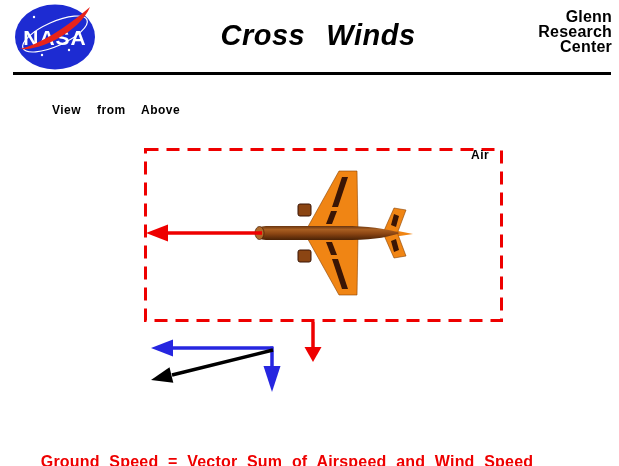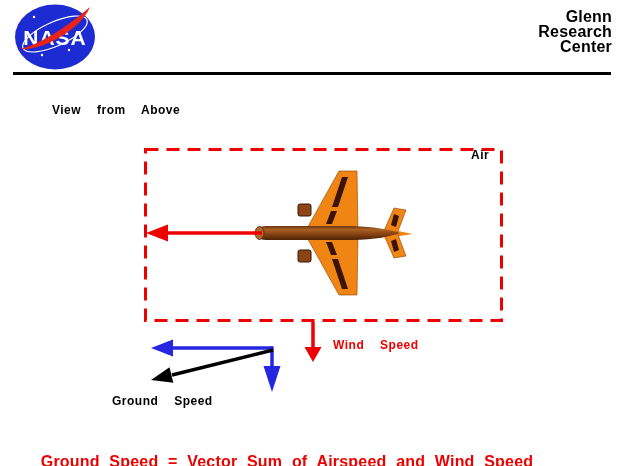--- a/index.html
+++ b/index.html
@@ -46,20 +46,21 @@
     <ellipse cx="41" cy="34" rx="40" ry="32.5" fill="#1d2bd2"></ellipse>
     <ellipse cx="41" cy="31" rx="35" ry="12" fill="none" stroke="#ffffff" stroke-width="1.2" transform="rotate(-24 41 31)"></ellipse>
     <circle cx="20" cy="14" r="1.2" fill="#ffffff"></circle>
     <circle cx="60" cy="20" r="1.2" fill="#ffffff"></circle>
     <circle cx="28" cy="52" r="1.2" fill="#ffffff"></circle>
     <circle cx="55" cy="47" r="1.2" fill="#ffffff"></circle>
     <text x="41" y="42" text-anchor="middle" font-size="21" font-weight="bold" letter-spacing="1" fill="#ffffff">NASA</text>
     <path d="M6,46 C26,41 50,26 76,4 C71,16 59,27 43,36 C30,43 16,47 6,46 Z" fill="#e8231a"></path>
   </svg>
 
+  <div id="title" class="abs">Cross  Winds</div>
 
   <div id="org" class="abs">
     <div>Glenn</div>
     <div>Research</div>
     <div>Center</div>
   </div>
 
   <div id="rule" class="abs"></div>
 
   <svg id="diagram-svg" class="abs" width="619" height="466" viewBox="0 0 619 466">
@@ -119,18 +120,16 @@
     </g>
 
     <g>
       <line x1="273" y1="350" x2="172" y2="375" stroke-width="3.5" stroke="#000000"></line>
       <polygon points="151,380 169.5,367.2 173.3,382.8" fill="#000000"></polygon>
     </g>
   </svg>
 
   <div id="view-label" class="abs lbl blk">View from Above</div>
   <div id="air-label" class="abs lbl blk">Air</div>
-  <div id="wind-label" class="abs lbl red">Wind Speed</div>
-  <div id="ground-label" class="abs lbl blk">Ground Speed</div>
 
   <div id="equation" class="abs">Ground Speed = Vector Sum of Airspeed and Wind Speed</div>
 
 </div>
 
 </body></html>

